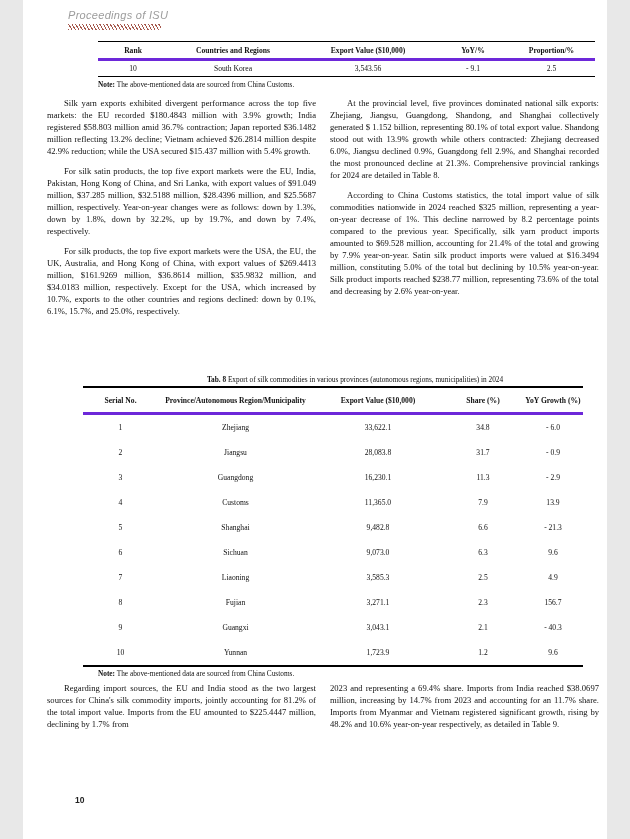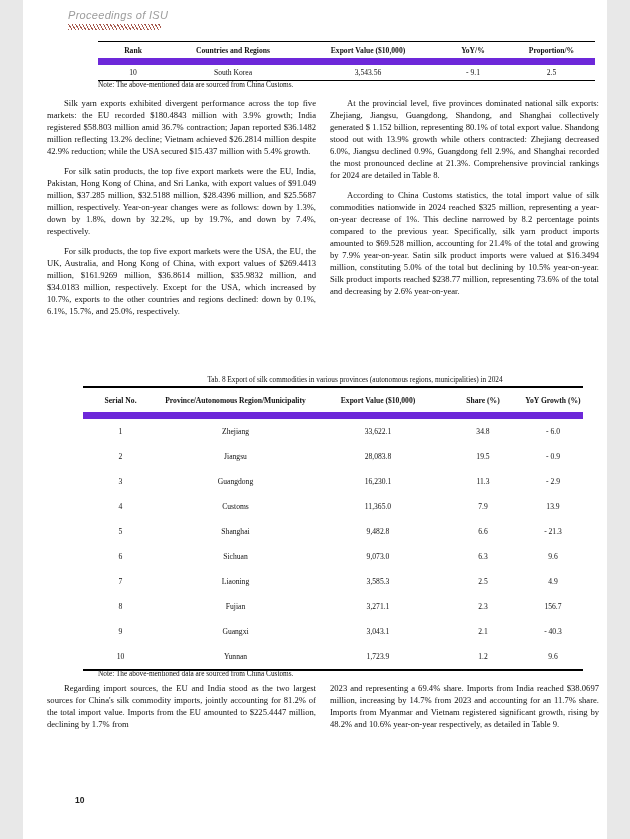--- a/index.html
+++ b/index.html
@@ -26,34 +26,34 @@
     position:absolute;left:45px;top:24px;
     width:93px;height:6px;
     background:repeating-linear-gradient(60deg,#a6594e 0 1px,transparent 1px 3px);
   }
   
   table{border-collapse:collapse;}
   .rule-table{
     border-top:1.5px solid #000;
     border-bottom:1.5px solid #000;
   }
-  .rule-table thead tr{border-bottom:7px solid #6d28d9;}
+  .rule-table thead tr{border-bottom:3px solid #6d28d9;}
   .rule-table th{
     font-weight:bold;font-size:7.6px;text-align:center;padding:0 2px;
   }
   .rule-table td{
     font-size:7.6px;text-align:center;padding:0 2px;
   }
   .top-table{position:absolute;left:75px;top:41px;width:497px;table-layout:fixed;}
   .top-table th{height:16px;}
   .top-table td{height:15px;}
   .note{
     font-size:7.3px;
   }
-  .note b{font-weight:normal;}
+  .note b{font-weight:bold;}
   .note-top{position:absolute;left:75px;top:80px;}
   
   .two-col{
     position:absolute;left:24px;width:552px;
     display:flex;gap:14px;
   }
   .two-col .col{flex:1 1 0;min-width:0;}
   .body-cols{top:97px;height:276px;}
   p.body{
     margin:0 0 8px 0;
@@ -66,21 +66,21 @@
   .subheading{
     margin:2px 0 9px 0;
     font-size:8.6px;
     line-height:12px;
   }
   
   .caption{
     position:absolute;left:40px;top:375px;width:552px;
     text-align:center;font-size:7.3px;
   }
-  .caption b{font-weight:normal;margin-left:32px;}
+  .caption b{font-weight:bold;margin-left:32px;}
   .table8{position:absolute;left:60px;top:386px;width:500px;table-layout:fixed;border-top:2px solid #000;border-bottom:2px solid #000;}
   .table8 th{height:24px;}
   .table8 td{height:25px;}
   .note-t8{position:absolute;left:75px;top:669px;}
   .bottom-cols{top:682px;align-items:flex-end;}
   
   .page-number{
     position:absolute;left:52px;top:795px;
     font-family:"Liberation Sans", sans-serif;
     font-size:8.5px;font-weight:bold;color:#222;
@@ -160,21 +160,21 @@
           <td>1</td>
           <td>Zhejiang</td>
           <td>33,622.1</td>
           <td>34.8</td>
           <td>- 6.0</td>
         </tr>
         <tr>
           <td>2</td>
           <td>Jiangsu</td>
           <td>28,083.8</td>
-          <td>19.5</td>
+          <td>31.7</td>
           <td>- 0.9</td>
         </tr>
         <tr>
           <td>3</td>
           <td>Guangdong</td>
           <td>16,230.1</td>
           <td>11.3</td>
           <td>- 2.9</td>
         </tr>
         <tr>

